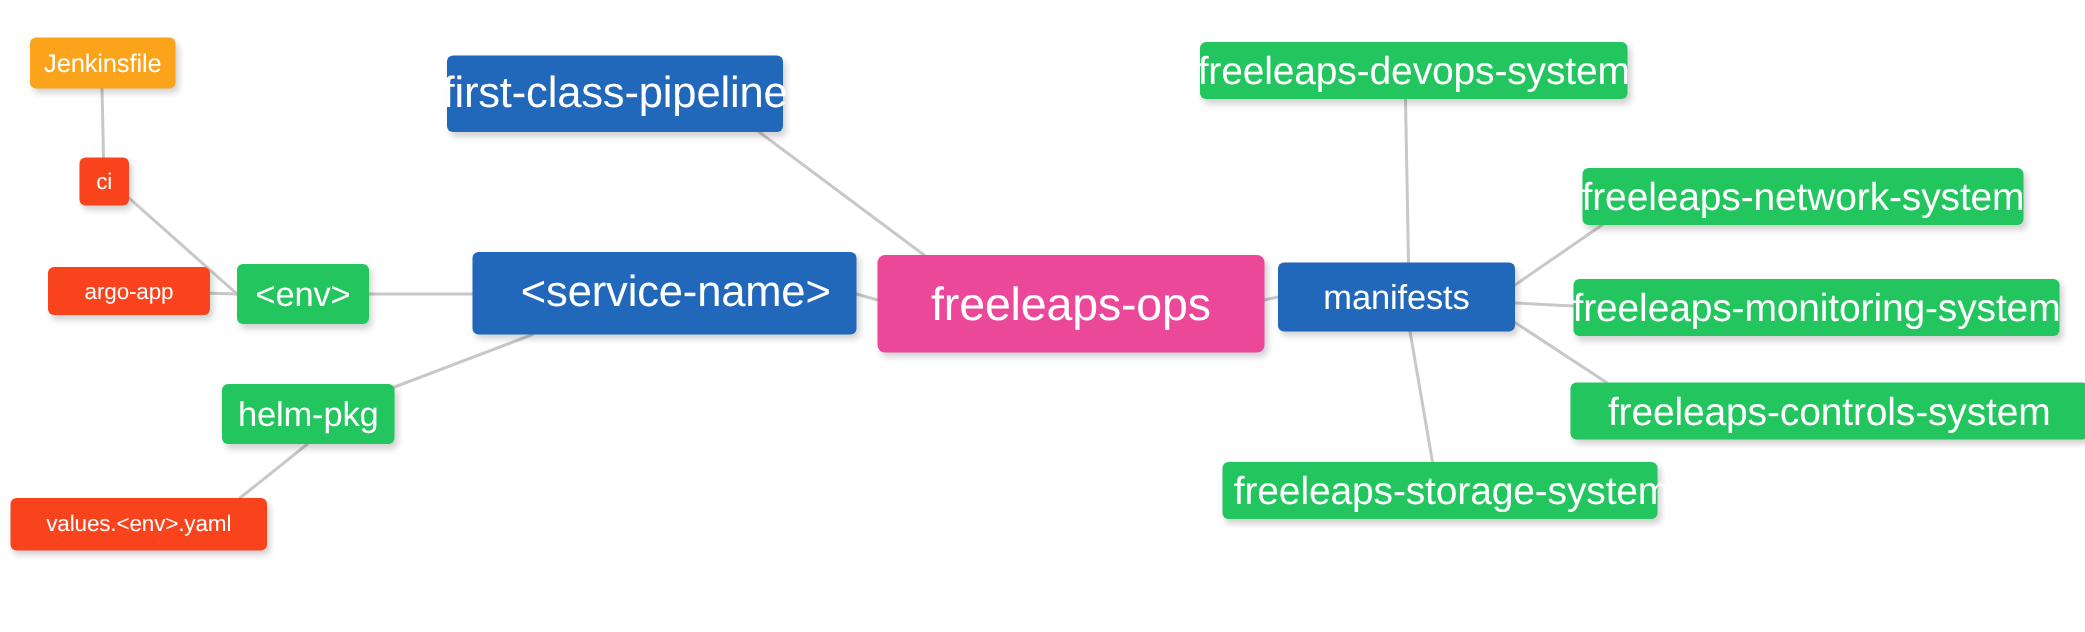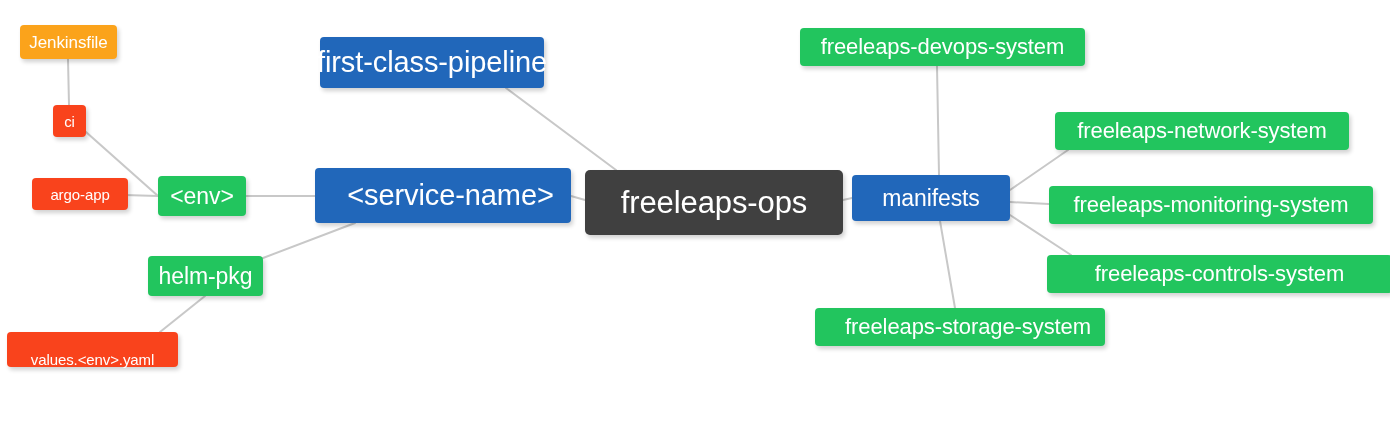--- a/index.html
+++ b/index.html
@@ -37,30 +37,30 @@
     box-shadow: 2px 3px 4px rgba(0,0,0,0.18);
     letter-spacing: -0.1px;
     line-height: 1;
     z-index: 2;
   }
   .node-label {
     display: block;
     padding: 0 2px;
   }
   
-  .n-root   { background: #404040; font-size: 31px; border-radius: 5px; }
+  .n-root   { background: #ec4899; font-size: 31px; border-radius: 5px; }
   .n-blue   { background: #2167ba; }
   .n-green  { background: #22c55e; }
   .n-orange { background: #fba31b; }
   .n-red    { background: #f9431c; }
 
   .sz-xl { font-size: 31px; }
   .sz-lg { font-size: 29px; }
   .sz-md { font-size: 23px; }
-  .sz-sm { font-size: 22px; }
+  .sz-sm { font-size: 26px; }
   .sz-xs { font-size: 15px; }
   .sz-xxs{ font-size: 17px; }
 </style>
 </head>
 <body>
 
 <div id="canvas">
   <svg id="edges" viewBox="0 0 1390 421">
       <line x1="68" y1="59" x2="69" y2="105" stroke="#c8c8c8" stroke-width="2" stroke-linecap="round"></line>
       <line x1="86" y1="132" x2="158" y2="196" stroke="#c8c8c8" stroke-width="2" stroke-linecap="round"></line>
@@ -77,33 +77,33 @@
       <line x1="1010" y1="215" x2="1071" y2="255" stroke="#c8c8c8" stroke-width="2" stroke-linecap="round"></line>
       <line x1="940" y1="221" x2="955" y2="308" stroke="#c8c8c8" stroke-width="2" stroke-linecap="round"></line>
     </svg>
   <div id="node-layer">
       <div class="node n-orange sz-xxs" style="left: 20px; top: 25px; width: 97px; height: 34px;">
         <span class="node-label">Jenkinsfile</span>
       </div>
       <div class="node n-red sz-xs" style="left: 53px; top: 105px; width: 33px; height: 32px;">
         <span class="node-label">ci</span>
       </div>
-      <div class="node n-red sz-xs" style="left: 32px; top: 178px; width: 96px; height: 32px;">
+      <div class="node n-red sz-xs" style="left: 32px; top: 178px; width: 108px; height: 32px;">
         <span class="node-label">argo-app</span>
       </div>
       <div class="node n-green sz-md" style="left: 158px; top: 176px; width: 88px; height: 40px;">
         <span class="node-label">&lt;env&gt;</span>
       </div>
       <div class="node n-green sz-md" style="left: 148px; top: 256px; width: 115px; height: 40px;">
         <span class="node-label">helm-pkg</span>
       </div>
-      <div class="node n-red sz-xs" style="left: 7px; top: 332px; width: 171px; height: 35px; align-items: flex-end;">
+      <div class="node n-red sz-xs" style="left: 7px; top: 332px; width: 171px; height: 35px;">
         <span class="node-label">values.&lt;env&gt;.yaml</span>
       </div>
-      <div class="node n-blue sz-lg" style="left: 320px; top: 37px; width: 224px; height: 51px;">
+      <div class="node n-blue sz-lg" style="left: 298px; top: 37px; width: 224px; height: 51px;">
         <span class="node-label">first-class-pipeline</span>
       </div>
       <div class="node n-blue sz-lg" style="left: 315px; top: 168px; width: 256px; height: 55px; padding-left: 15px;">
         <span class="node-label">&lt;service-name&gt;</span>
       </div>
       <div class="node n-root sz-xl" style="left: 585px; top: 170px; width: 258px; height: 65px;">
         <span class="node-label">freeleaps-ops</span>
       </div>
       <div class="node n-blue sz-md" style="left: 852px; top: 175px; width: 158px; height: 46px;">
         <span class="node-label">manifests</span>

